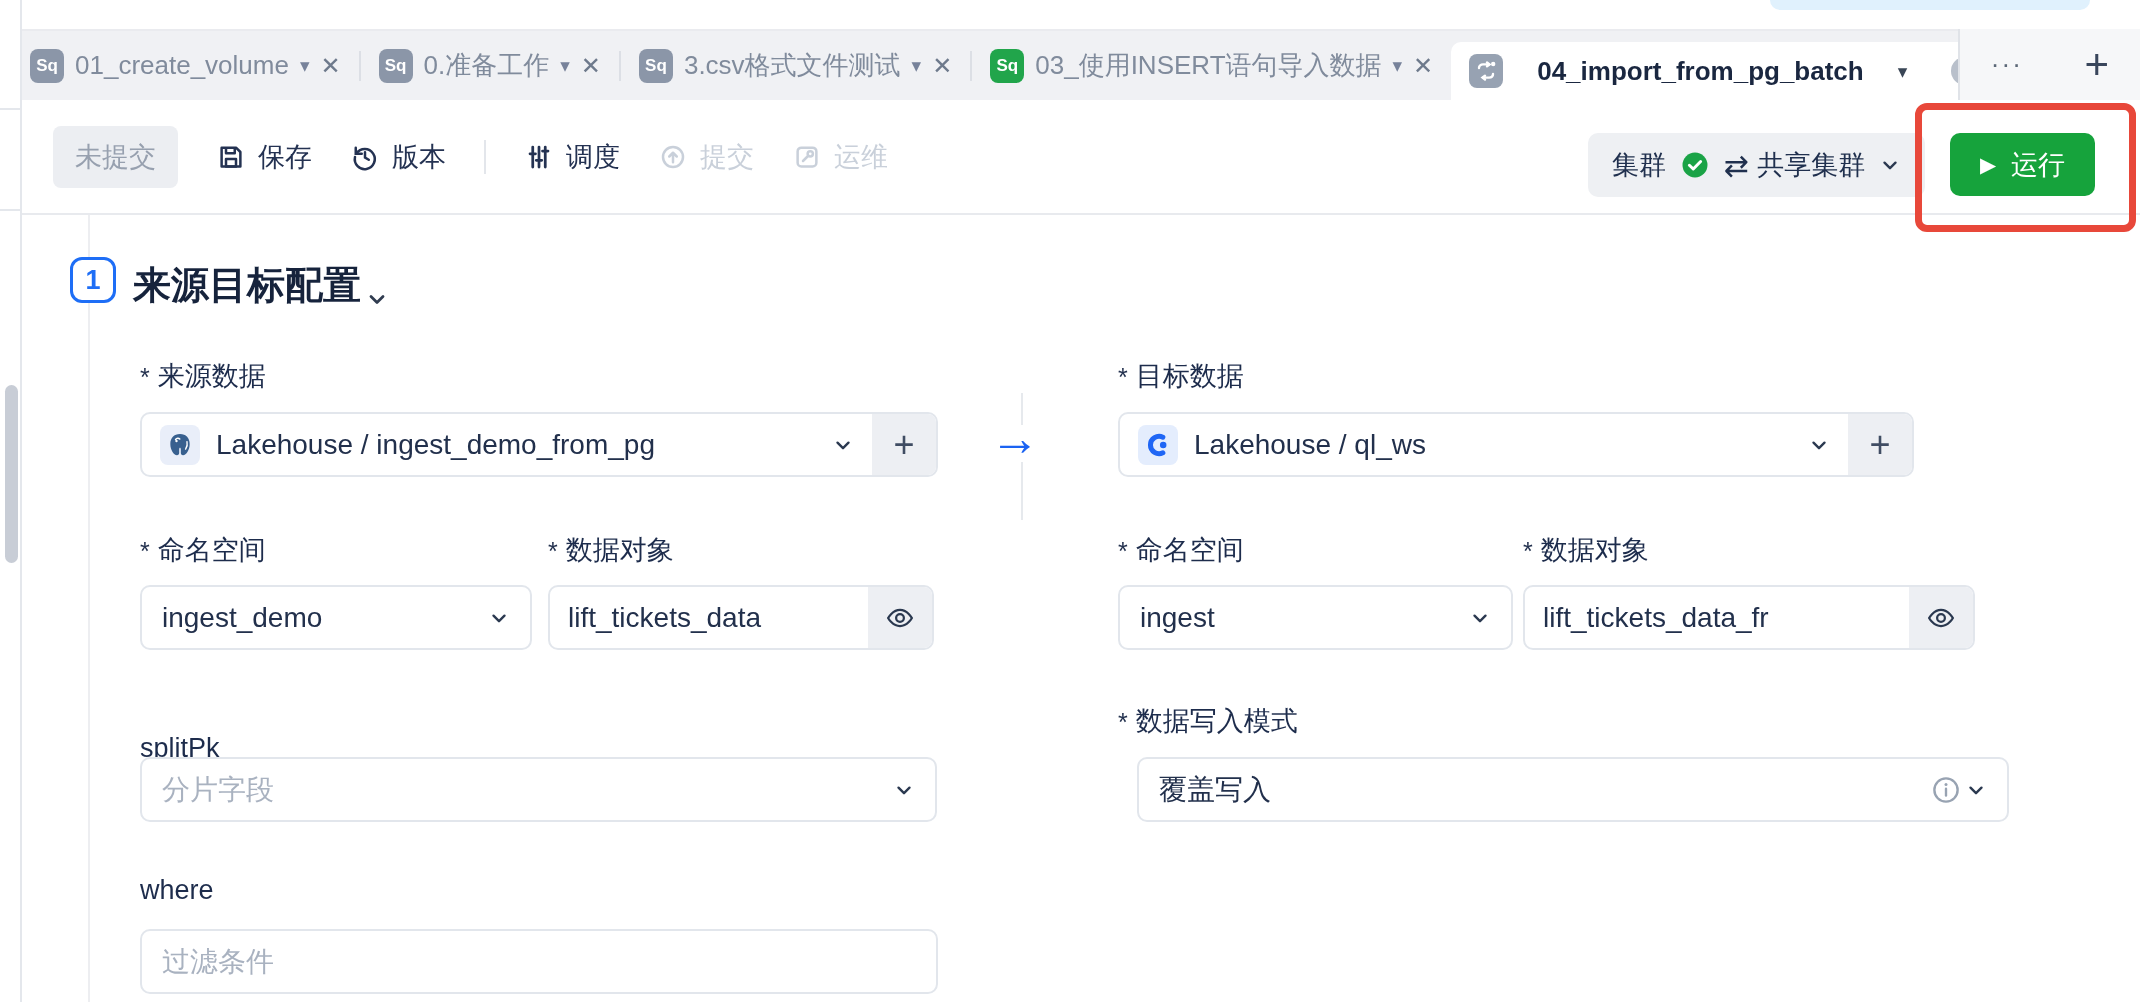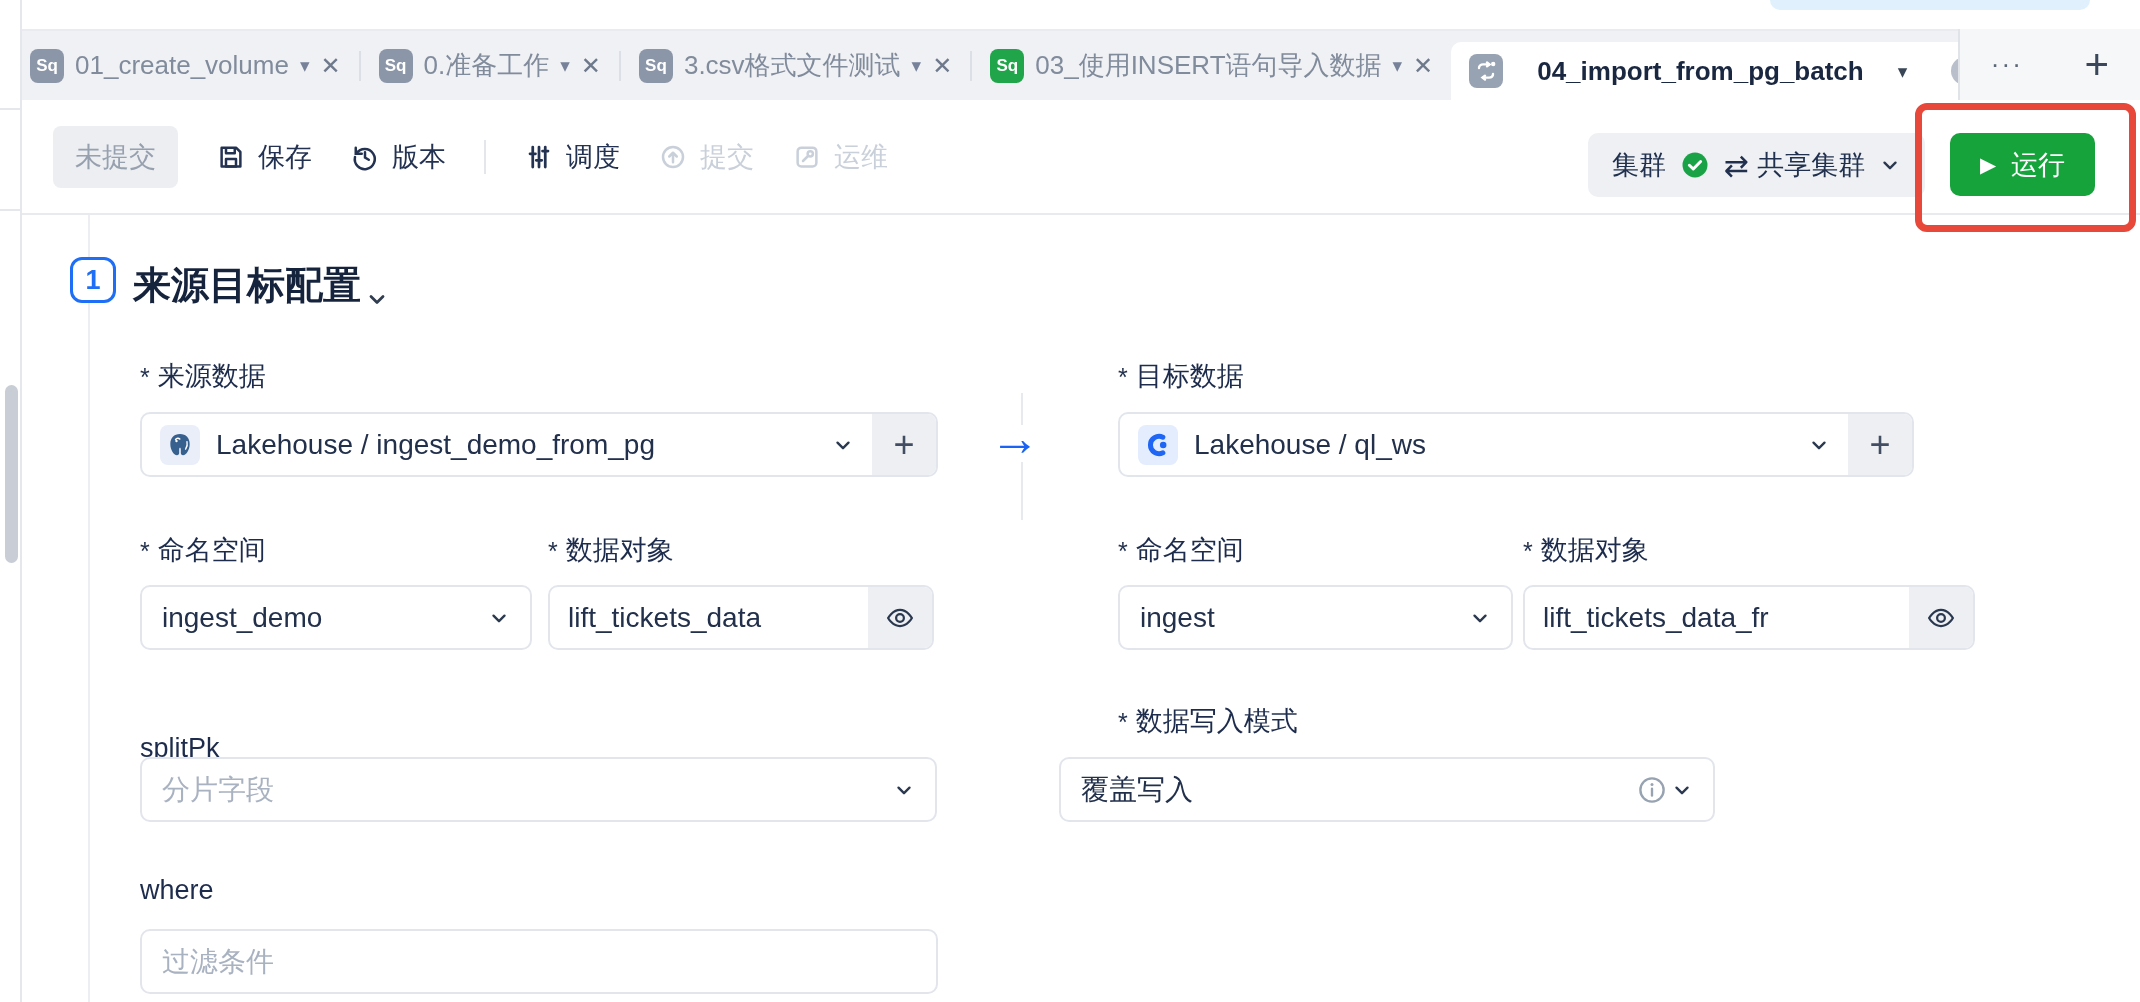--- a/index.html
+++ b/index.html
@@ -338,21 +338,21 @@
         <path d="M2.5 12S6 5.5 12 5.5 21.5 12 21.5 12 18 18.5 12 18.5 2.5 12 2.5 12z"></path>
           <circle cx="12" cy="12" r="3.1"></circle>
       </svg>
     </div>
   </div>
 
   <div class="flabel" style="left:1118px;top:703px;">
     <span class="star">*</span>
     <span>数据写入模式</span>
   </div>
-  <div class="field" style="left:1059px;top:757px;width:656px;">
+  <div class="field" style="left:1137px;top:757px;width:872px;">
     <span class="val">覆盖写入</span>
     <span class="sp"></span>
     <svg width="30" height="30" viewBox="0 0 24 24" fill="none" stroke="#98a3b2" stroke-width="1.9" stroke-linecap="round" style="margin-right:4px;">
       <circle cx="12" cy="12" r="9.3"></circle>
         <path d="M12 11v5.4"></path>
         <circle cx="12" cy="7.6" r="1.2" fill="#98a3b2" stroke="none"></circle>
     </svg>
     <svg width="22" height="22" viewBox="0 0 24 24" fill="none" stroke="#2b3950" stroke-width="2.6" stroke-linecap="round" stroke-linejoin="round">
       <polyline points="6,9.5 12,15.5 18,9.5"></polyline>
     </svg>

